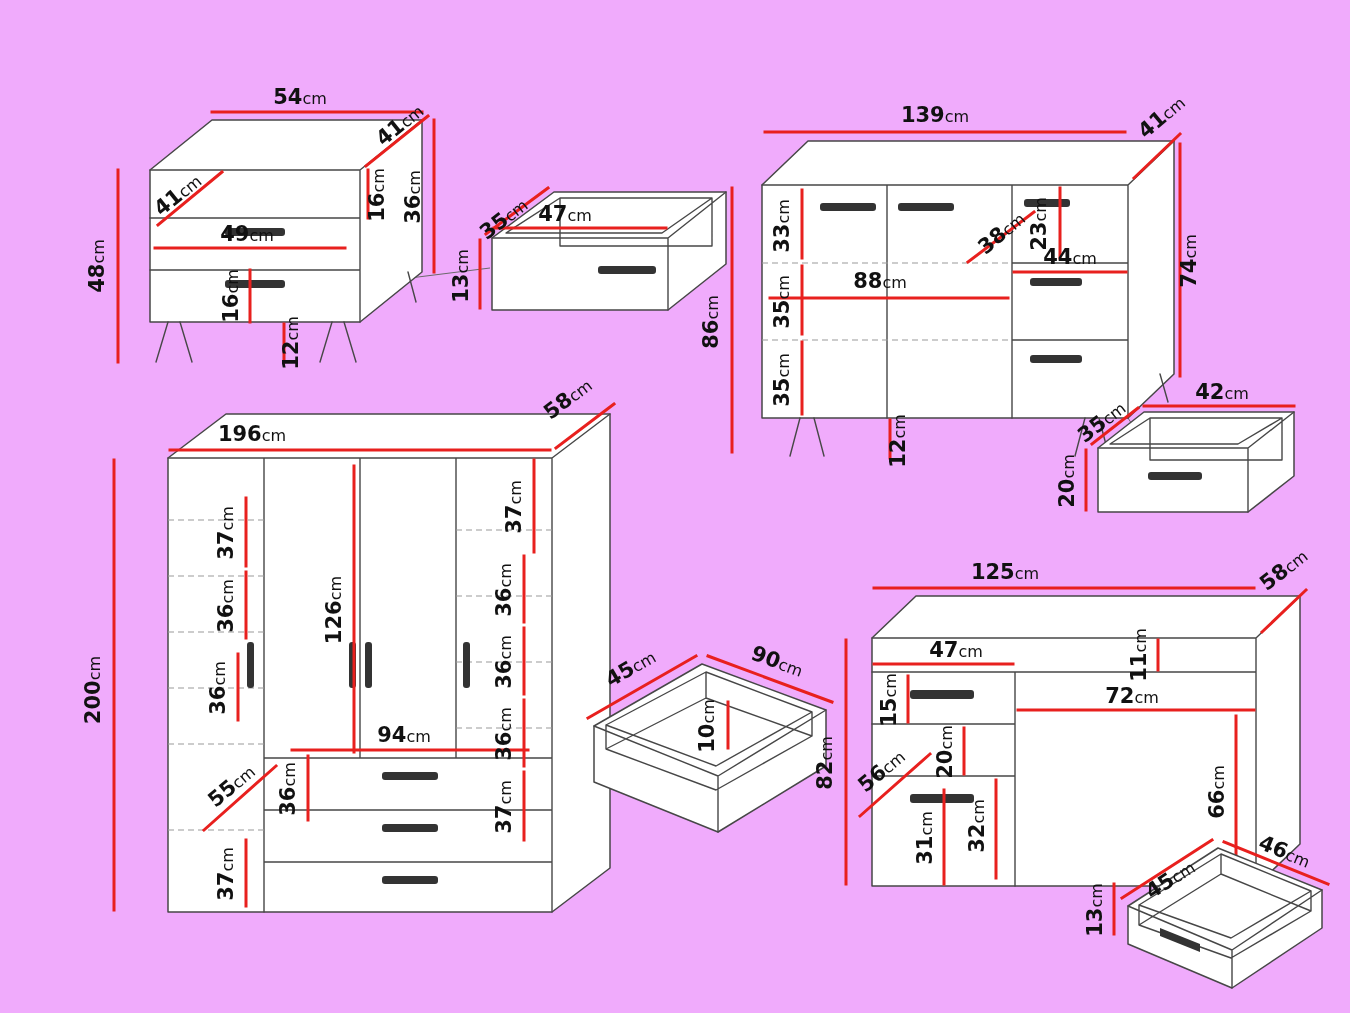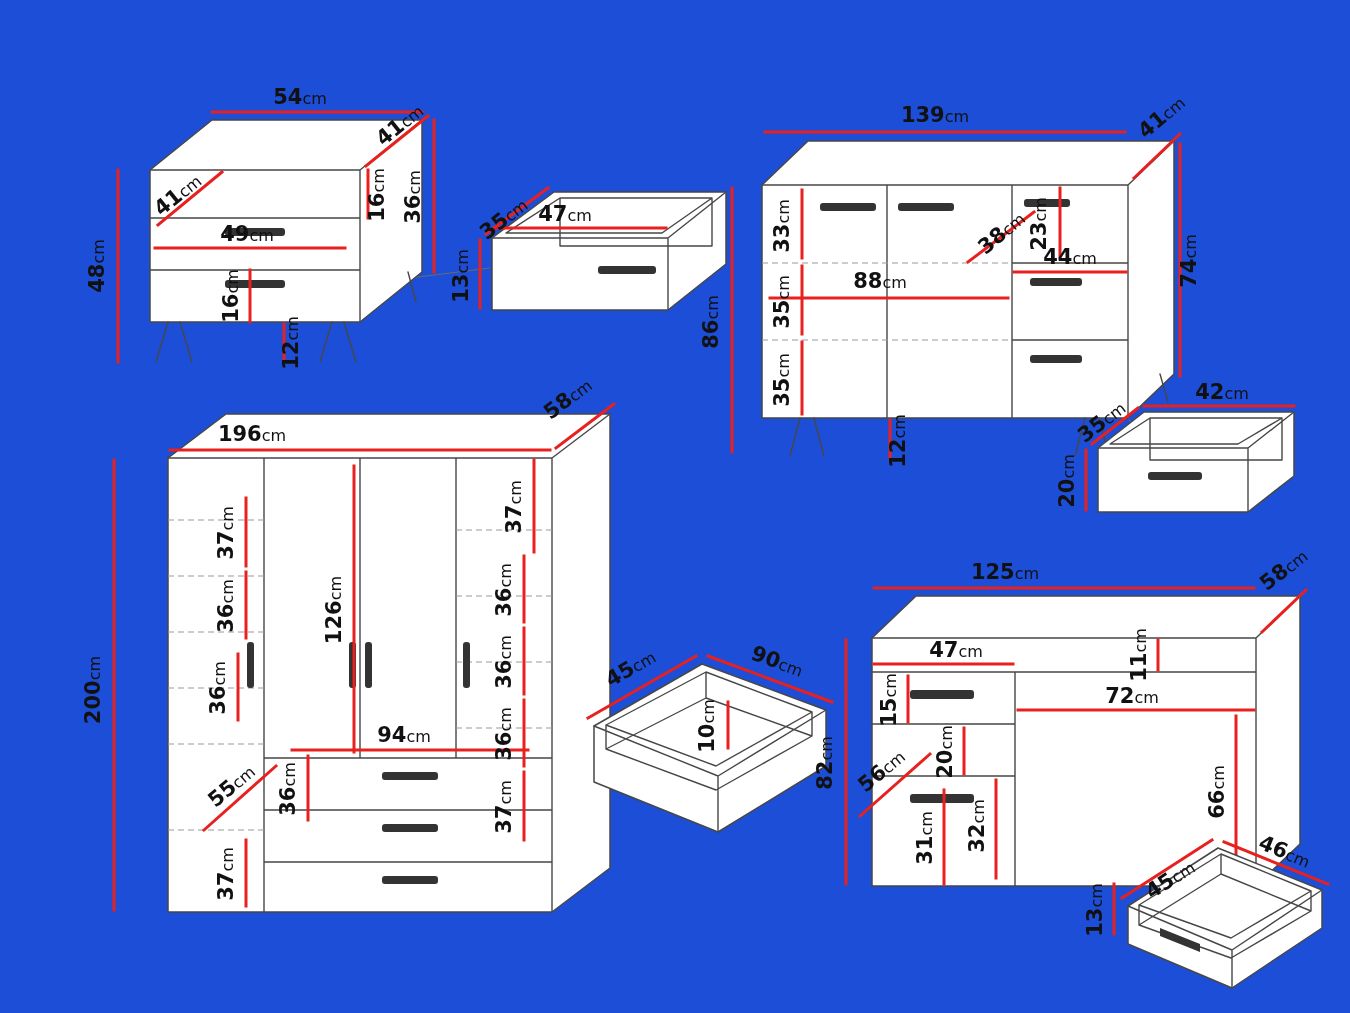--- a/index.html
+++ b/index.html
@@ -1,16 +1,16 @@
 <!DOCTYPE html>
 <html><head>
 <meta charset="utf-8">
 <style>
   html,body{margin:0;padding:0;background:#ffffff;}
-  .stage{position:relative;width:1350px;height:1013px;background:#1d4ed8;overflow:hidden;
+  .stage{position:relative;width:1350px;height:1013px;background:#f0abfc;overflow:hidden;
          font-family:"DejaVu Sans",sans-serif;}
   svg{display:block;}
   .fill{fill:#ffffff;stroke:#474747;stroke-width:1.5;stroke-linejoin:round;}
   .ln{fill:none;stroke:#474747;stroke-width:1.4;stroke-linejoin:round;stroke-linecap:round;}
   .dash{fill:none;stroke:#9a9a9a;stroke-width:1.1;stroke-dasharray:6 4;}
   .red{fill:none;stroke:#e8201e;stroke-width:3;stroke-linecap:square;}
   .call{fill:none;stroke:#6a6a6a;stroke-width:1;}
   .handle{fill:#333333;}
   .dim{font-family:"DejaVu Sans",sans-serif;font-weight:700;font-size:21px;fill:#111111;}
   .dim .u{font-size:16px;font-weight:400;}

